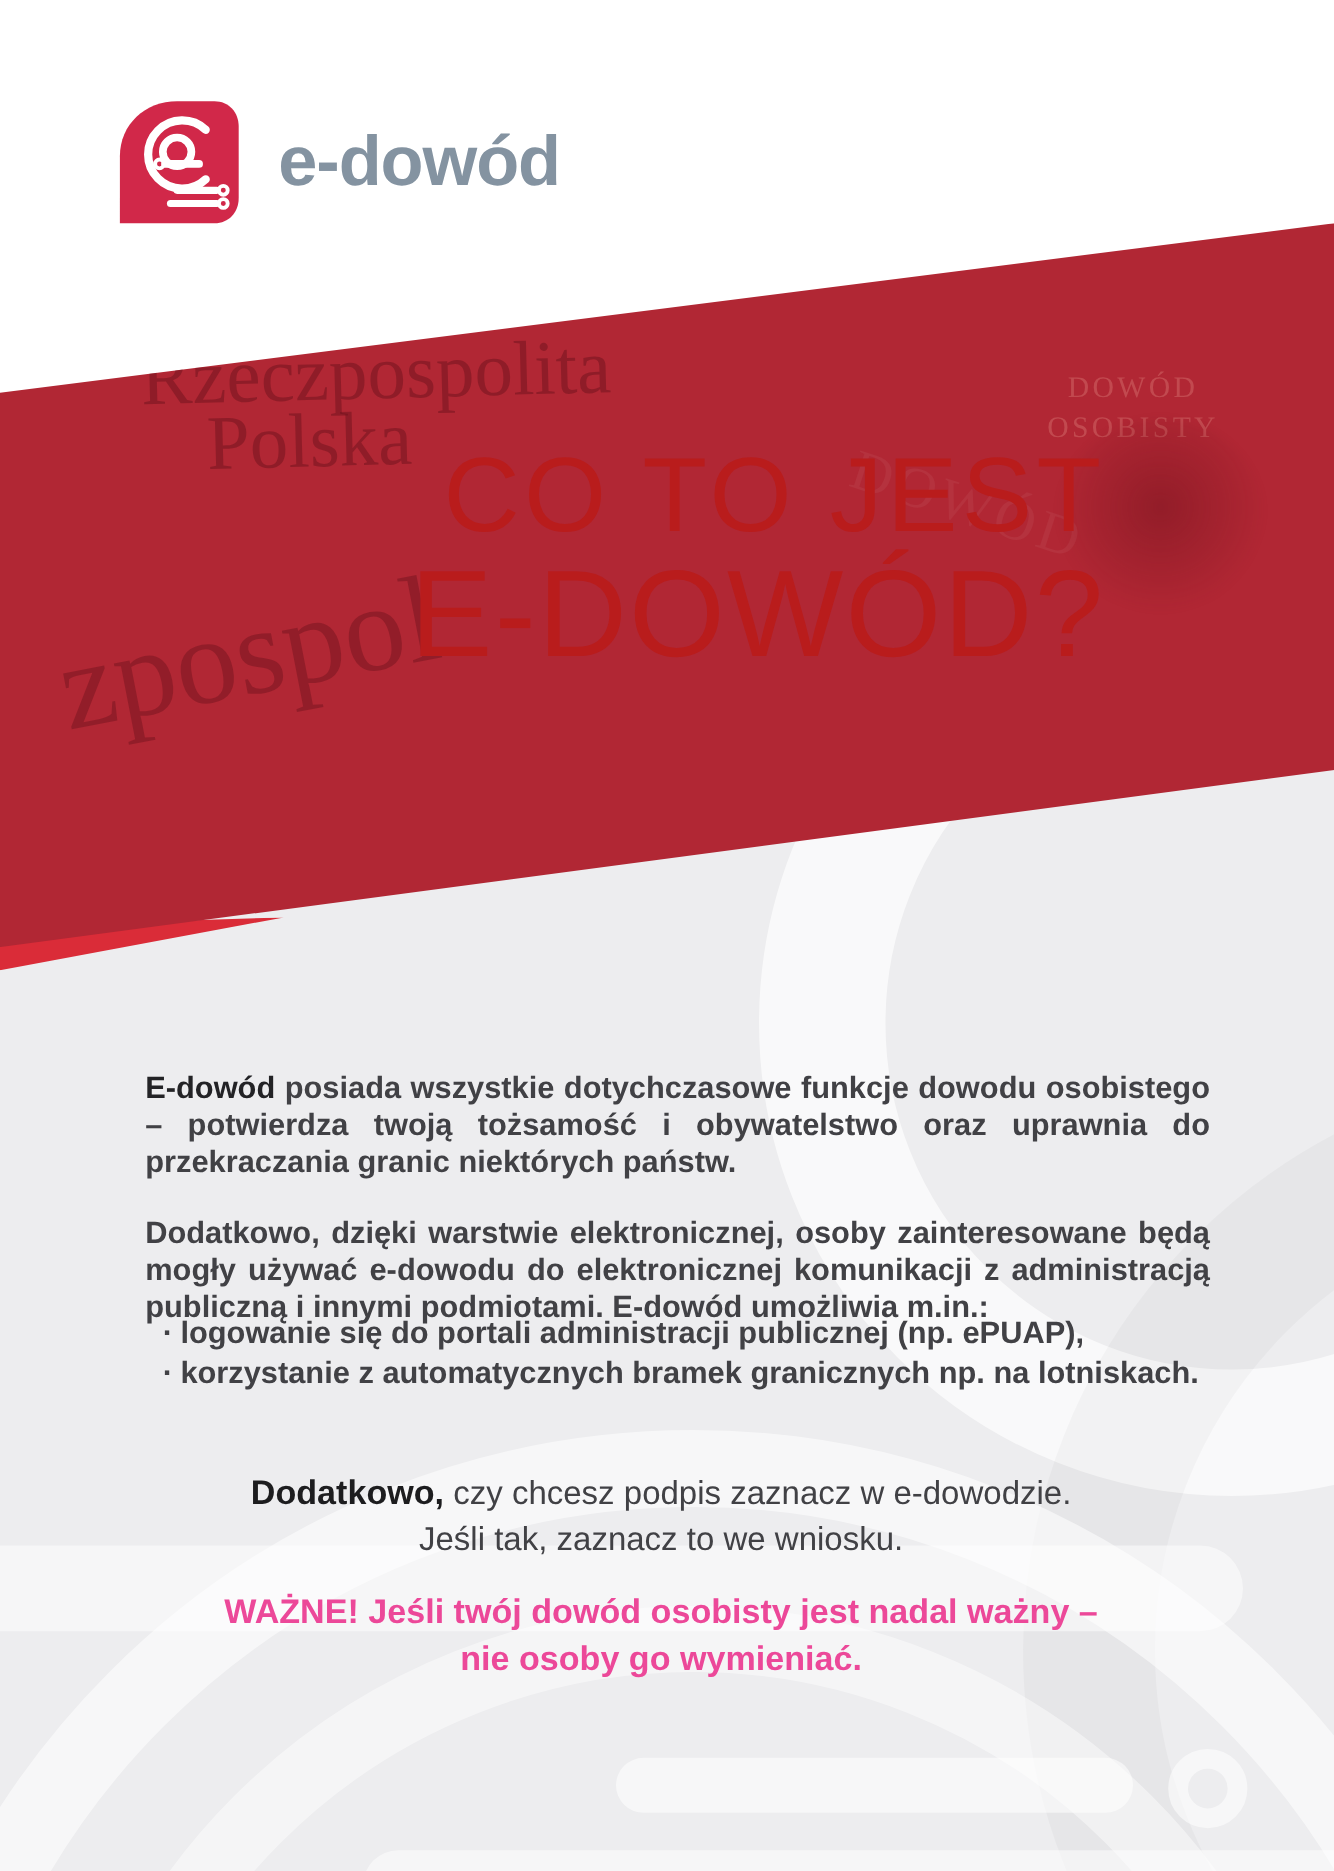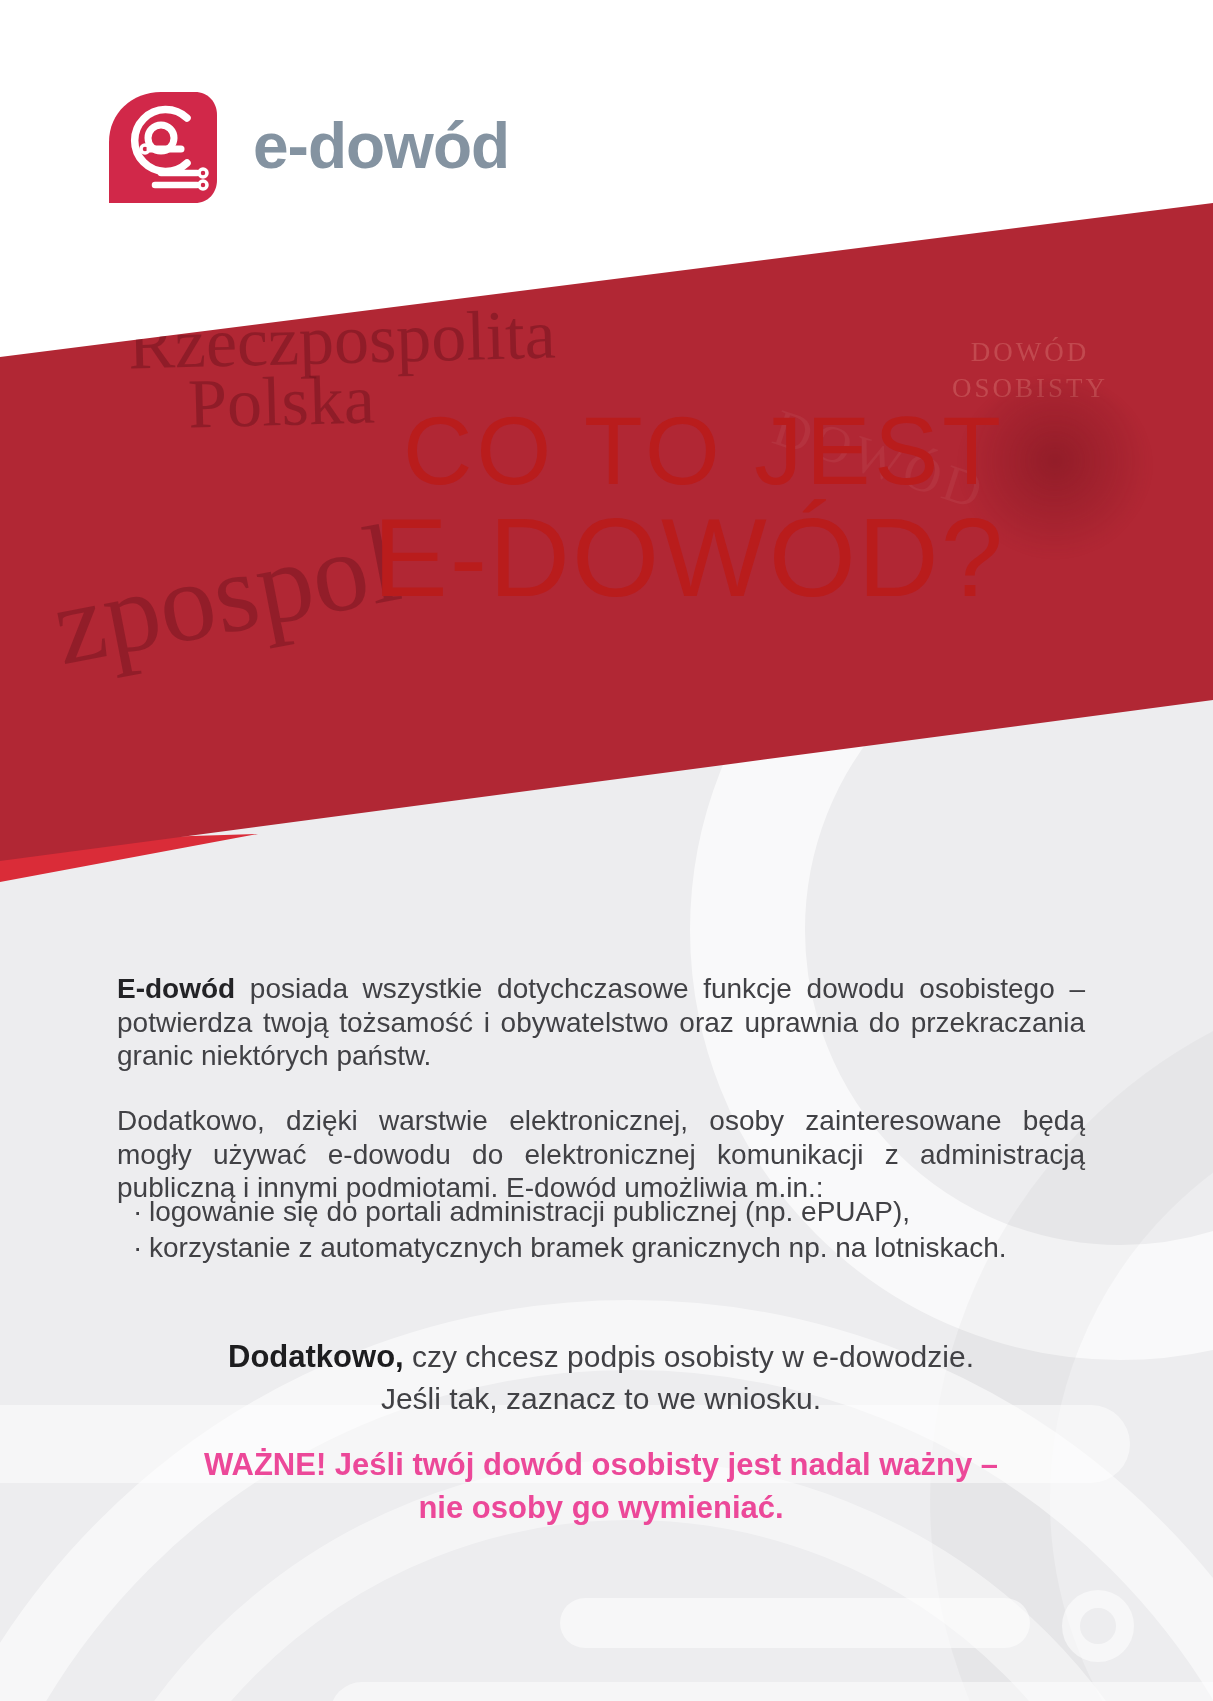--- a/index.html
+++ b/index.html
@@ -45,22 +45,22 @@
   .ghost-doc{left:952px;top:334px;font-size:27px;line-height:36px;letter-spacing:3px;
     color:rgba(255,196,176,0.22);text-align:center;}
   .ghost-letters{left:52px;top:530px;font-size:112px;color:rgba(80,10,18,0.32);transform:rotate(-11deg);}
   .ghost-back{left:770px;top:430px;font-size:52px;color:rgba(255,255,255,0.05);transform:rotate(18deg);letter-spacing:4px;}
   .ghost-eagle{position:absolute;left:960px;top:380px;width:190px;height:180px;border-radius:50%;
     background:radial-gradient(circle at 50% 45%,rgba(110,17,27,0.45),rgba(110,17,27,0) 70%);filter:blur(3px);}
   .hero-heading{position:absolute;top:402px;right:208px;text-align:right;color:#b91c1c;z-index:4;}
   .hero-line1{font-size:96px;font-weight:300;letter-spacing:4px;line-height:98px;}
   .hero-line2{font-size:112px;font-weight:400;letter-spacing:2px;line-height:104px;margin-top:6px;margin-left:27px;}
   
-  .copy{position:absolute;left:117px;width:968px;z-index:5;color:#414145;
-    font-size:28px;line-height:33.5px;text-align:justify;}
+  .copy{position:absolute;left:132px;width:968px;z-index:5;color:#414145;
+    font-size:28px;line-height:33.5px;text-align:justify;font-weight:bold;}
   .copy b{color:#232326;}
   .p1{top:944px;}
   .p2{top:1076px;}
   .bullets{top:1194px;list-style:none;margin:0;padding:0;text-align:left;}
   .bullets li{padding-left:16px;line-height:36px;}
   .bullet-dot{display:inline-block;width:16px;color:#414145;}
   .decide{position:absolute;left:117px;top:1336px;width:968px;text-align:center;z-index:5;
     font-size:30px;line-height:42px;color:#414145;}
   .decide b{color:#1d1d1f;font-size:31px;}
   .important{position:absolute;left:117px;top:1443px;width:968px;text-align:center;z-index:5;
@@ -119,21 +119,21 @@
   <p class="copy p1"><b>E-dowód</b><span> posiada wszystkie dotychczasowe funkcje dowodu osobistego – potwierdza twoją tożsamość i obywatelstwo oraz uprawnia do przekraczania granic niektórych państw.</span></p>
 
   <p class="copy p2">Dodatkowo, dzięki warstwie elektronicznej, osoby zainteresowane będą mogły używać e-dowodu do elektronicznej komunikacji z administracją publiczną i innymi podmiotami. E-dowód umożliwia m.in.:</p>
 
   <ul class="copy bullets">
     <li><span class="bullet-dot">·</span><span>logowanie się do portali administracji publicznej (np. ePUAP),</span></li>
     <li><span class="bullet-dot">·</span><span>korzystanie z automatycznych bramek granicznych np. na lotniskach.</span></li>
   </ul>
 
   <div class="decide">
-    <div><b>Dodatkowo,</b><span> czy chcesz podpis osobisty w e-dowodzie.</span></div>
+    <div><b>Dodatkowo,</b><span> czy chcesz podpis zaznacz w e-dowodzie.</span></div>
     <div>Jeśli tak, zaznacz to we wniosku.</div>
   </div>
 
   <div class="important">
     <div>WAŻNE! Jeśli twój dowód osobisty jest nadal ważny –</div>
     <div>nie osoby go wymieniać.</div>
   </div>
 
 </div>
 

